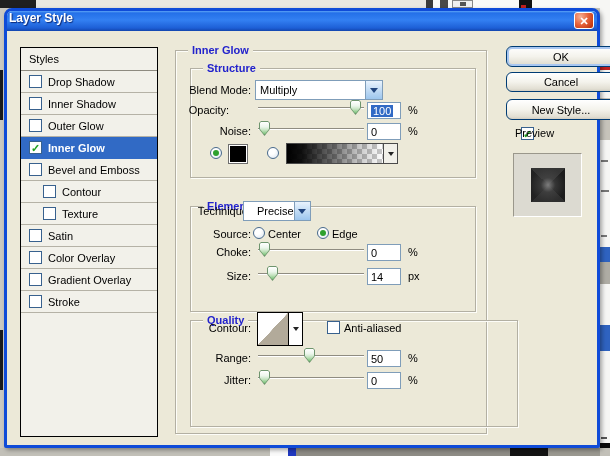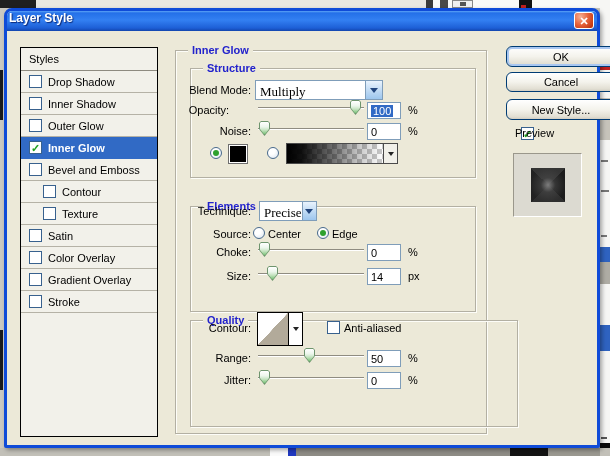--- a/index.html
+++ b/index.html
@@ -59,21 +59,21 @@
     font-weight:bold;color:#2222CC;font-size:11px;line-height:15px;white-space:nowrap;
   }
 
   .flabel{position:absolute;width:84px;text-align:right;font-size:11px;}
 
   
   .dropdown{
     position:absolute;height:20px;border:1px solid #7F9DB9;background:#fff;
     box-sizing:border-box;display:flex;align-items:stretch;cursor:pointer;
   }
-  .dd-text{flex:1;padding:3px 0 0 4px;font-size:13px;font-family:Liberation Serif, serif;}
+  .dd-text{flex:1;padding:3px 0 0 4px;font-size:11px;}
   .dd-btn{width:16px;border-left:1px solid #7F9DB9;
     background:linear-gradient(180deg,#E9F3FD 0%,#C6DEF5 45%,#9DC6EE 100%);
     display:flex;align-items:center;justify-content:center;}
   .tri-down{width:0;height:0;border-left:4px solid transparent;border-right:4px solid transparent;border-top:5px solid #21457E;}
   .tri-sm{width:0;height:0;border-left:3px solid transparent;border-right:3px solid transparent;border-top:4px solid #222;}
 
   .slider{position:absolute;width:106px;height:16px;cursor:pointer;}
   .track{position:absolute;left:0;right:0;top:7px;height:2px;
          background:linear-gradient(180deg,#8F8C81 50%,#FFFFFF 50%);}
   .thumb{position:absolute;top:0;width:11px;height:15px;
@@ -274,21 +274,21 @@
       <div class="gradbar"></div>
       <div class="gradarrow">
           <span class="tri-sm"></span>
         </div>
     </div>
 
     <div class="groupbox" style="left:183px;top:175px;width:286px;height:106px;">
       <span class="legend">Elements</span>
     </div>
     <span class="flabel" style="left:160px;top:174px;">Technique:</span>
-    <div class="dropdown" style="left:252px;top:170px;width:58px;">
+    <div class="dropdown" style="left:236px;top:170px;width:68px;padding-left:9px;">
       <span class="dd-text">Precise</span>
       <span class="dd-btn">
           <span class="tri-down"></span>
         </span>
     </div>
 
     <span class="flabel" style="left:160px;top:197px;">Source:</span>
     <span class="radio" style="left:246px;top:196px;"></span>
     <span class="rlabel" style="left:261px;top:197px;">Center</span>
     <span class="radio" style="left:310px;top:196px;">

